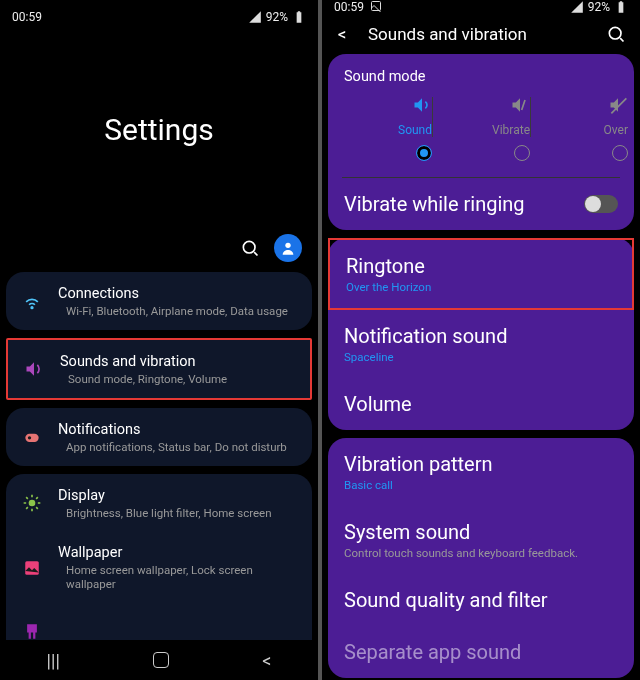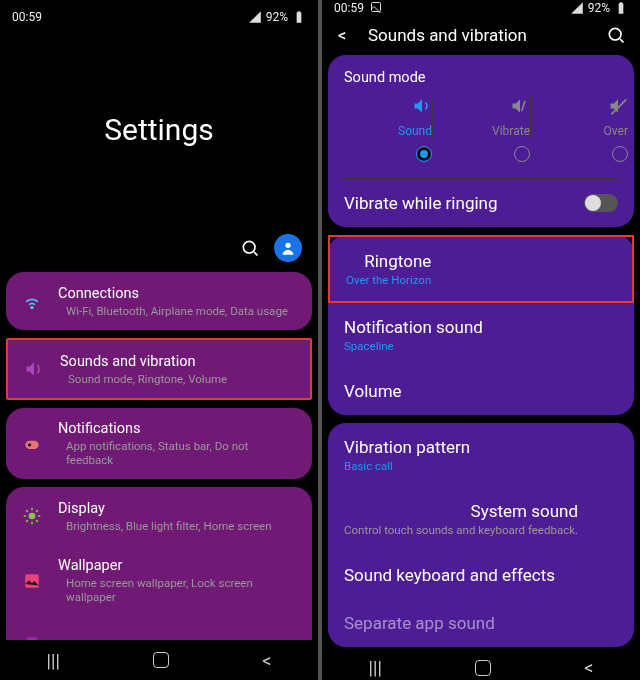--- a/index.html
+++ b/index.html
@@ -53,21 +53,21 @@
     width: 28px; height: 28px; border-radius: 50%;
     background: #1a73e8;
     display: flex; align-items: center; justify-content: center;
   }
   .list {
     background: #000;
     flex: 1;
     overflow: hidden;
   }
   .card {
-    background: #701a75;
+    background: #0f172a;
     border-radius: 18px;
     margin: 0 6px 8px 6px;
     overflow: hidden;
   }
   .item {
     display: flex;
     align-items: center;
     gap: 14px;
     padding: 12px 14px;
     min-height: 58px;
@@ -137,21 +137,21 @@
   }
   .radio.on {
     border-color: #2196f3;
     box-shadow: inset 0 0 0 3px #000, inset 0 0 0 8px #2196f3;
   }
   .divider { height: 1px; background: #333; margin: 0 14px; }
   .row {
     display: flex; align-items: center; justify-content: space-between;
     padding: 14px 16px;
   }
-  .row .rtitle { font-size: 17px; text-align: right; }
+  .row .rtitle { font-size: 20px; }
   .row .rsub { font-size: 11.5px; color: #2196f3; margin-top: 2px; }
   .row .rsub.gray { color: #999; }
   .toggle {
     width: 34px; height: 18px; border-radius: 10px;
     background: #555; position: relative;
   }
   .toggle .knob {
     width: 16px; height: 16px; border-radius: 50%;
     background: #ddd; position: absolute; left: 1px; top: 1px;
   }
@@ -226,21 +226,21 @@
     <div class="card">
       <div class="item">
         <div class="icon-slot">
             <svg width="20" height="20" viewBox="0 0 24 24" fill="#e57373">
               <rect x="4" y="8" width="16" height="10" rx="5"></rect>
               <circle cx="9" cy="13" r="2" fill="#1b1b1b"></circle>
             </svg>
           </div>
         <div class="txt">
           <div class="title">Notifications</div>
-          <div class="sub">App notifications, Status bar, Do not feedback</div>
+          <div class="sub">App notifications, Status bar, Do not disturb</div>
         </div>
       </div>
     </div>
 
     <div class="card">
       <div class="item">
         <div class="icon-slot">
             <svg width="20" height="20" viewBox="0 0 24 24" fill="#8bc34a">
               <circle cx="12" cy="12" r="4"></circle>
               <g stroke="#8bc34a" stroke-width="2">
@@ -370,21 +370,21 @@
         <div class="rsub">Basic call</div>
       </div>
     </div>
     <div class="row">
       <div>
         <div class="rtitle">System sound</div>
         <div class="rsub gray">Control touch sounds and keyboard feedback.</div>
       </div>
     </div>
     <div class="row">
-      <div class="rtitle">Sound keyboard and effects</div>
+      <div class="rtitle">Sound quality and filter</div>
     </div>
     <div class="row" style="opacity:.5">
       <div class="rtitle">Separate app sound</div>
     </div>
   </div>
 
   <div class="nav-bar" style="margin-top:auto">
     <span>|||</span>
     <span style="width:16px;height:16px;border:1.5px solid #ccc;border-radius:4px;display:inline-block"></span>
     <span>&lt;</span>

